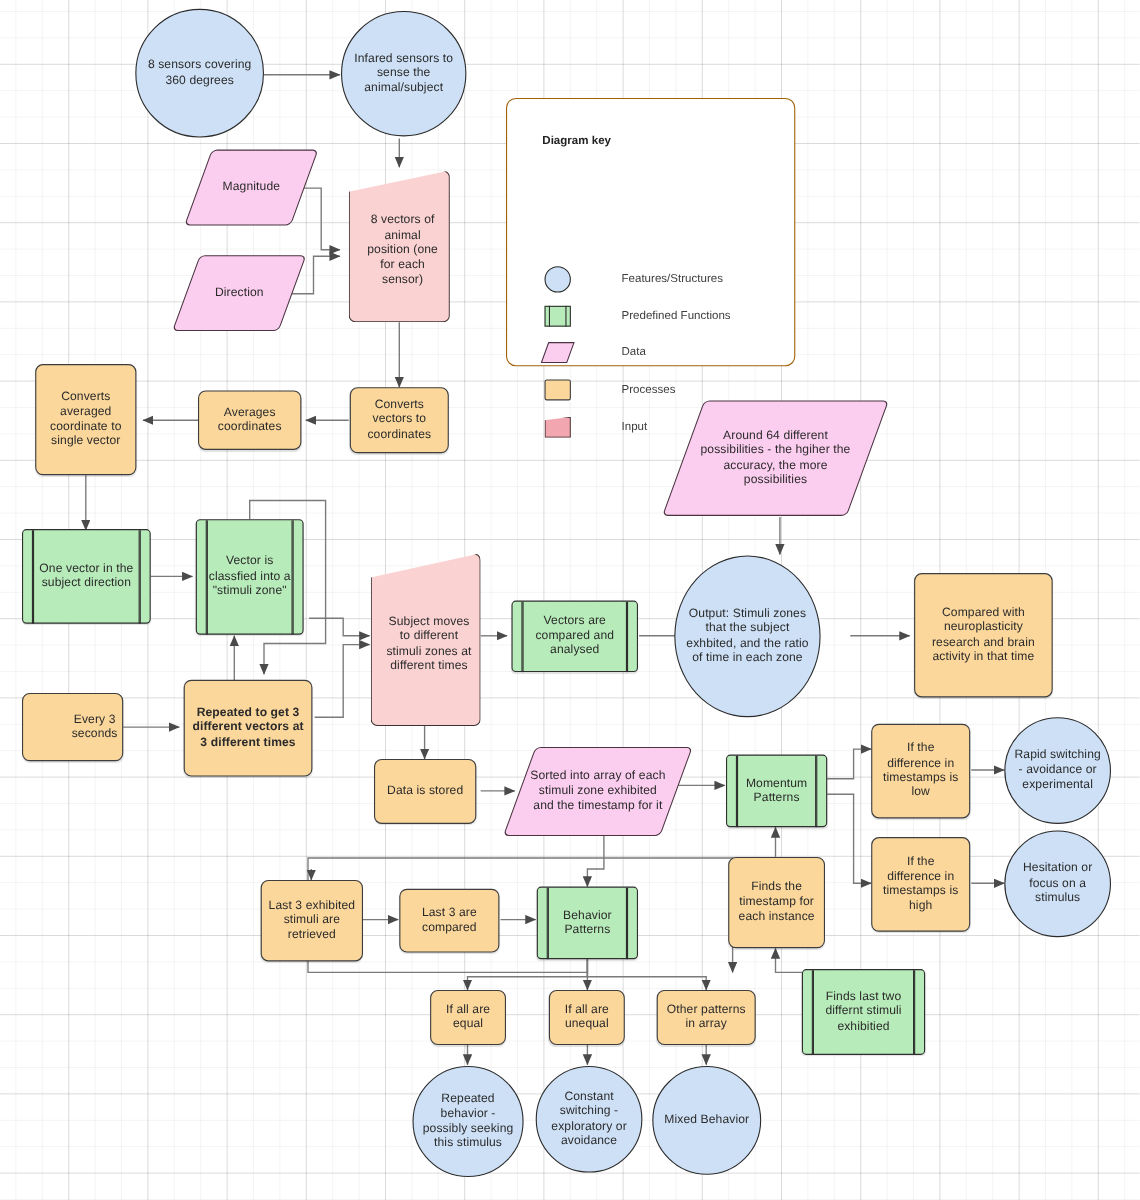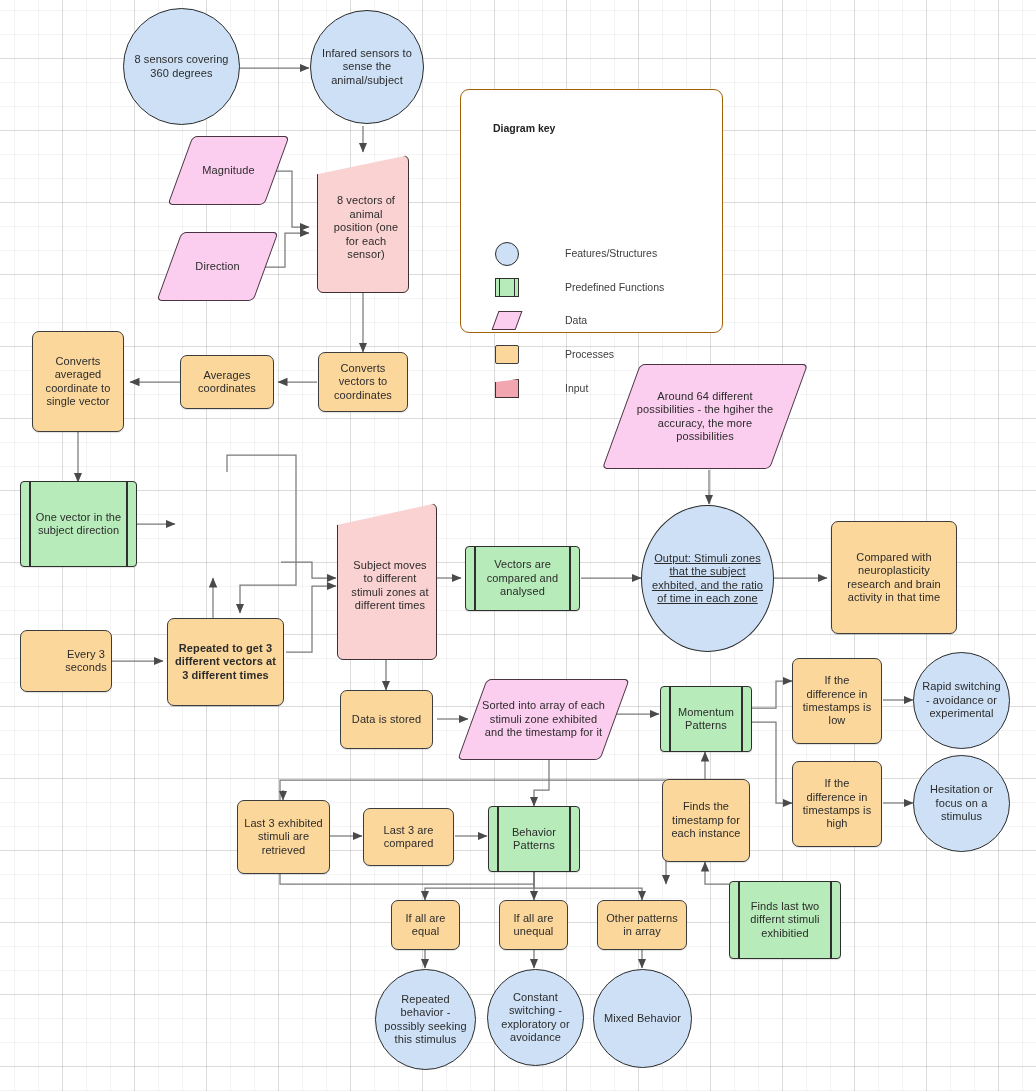--- a/index.html
+++ b/index.html
@@ -233,20 +233,23 @@
   </div>
 
   <div class="node process" style="left:32px;top:331px;width:92px;height:101px;font-size:11px;">
     <span class="lbl">Converts averaged coordinate to single vector</span>
   </div>
 
   <div class="node predef" style="left:20px;top:481px;width:117px;height:86px;font-size:11px;">
     <span class="lbl">One vector in the subject direction</span>
   </div>
 
+  <div class="node predef" style="left:178px;top:472px;width:98px;height:105px;font-size:11px;">
+    <span class="lbl">Vector is classfied into a "stimuli zone"</span>
+  </div>
 
   <div class="node process" style="left:20px;top:630px;width:92px;height:62px;font-size:11px;padding-left:40px;">
     <span class="lbl">Every 3 seconds</span>
   </div>
 
   <div class="node process" style="left:167px;top:618px;width:117px;height:88px;font-size:11px;font-weight:bold;">
     <span class="lbl">Repeated to get 3 different vectors at 3 different times</span>
   </div>
 
   <div class="node input" style="left:337px;top:503px;width:100px;height:157px;font-size:11px;">
@@ -256,21 +259,21 @@
 
   <div class="node predef" style="left:465px;top:546px;width:115px;height:65px;font-size:11px;">
     <span class="lbl">Vectors are compared and analysed</span>
   </div>
 
   <div class="node data" style="left:621px;top:364px;width:168px;height:105px;font-size:11px;">
     <span class="shape"></span>
     <span class="lbl">Around 64 different possibilities - the hgiher the accuracy, the more possibilities</span>
   </div>
 
-  <div class="node feature" style="left:641px;top:505px;width:133px;height:147px;font-size:11px;text-decoration:underline;">
+  <div class="node feature" style="left:613px;top:505px;width:133px;height:147px;font-size:11px;">
     <span class="lbl">Output: Stimuli zones that the subject exhbited, and the ratio of time in each zone</span>
   </div>
 
   <div class="node process" style="left:831px;top:521px;width:126px;height:113px;font-size:11px;">
     <span class="lbl">Compared with neuroplasticity research and brain activity in that time</span>
   </div>
 
   <div class="node process" style="left:340px;top:690px;width:93px;height:59px;font-size:11px;">
     <span class="lbl">Data is stored</span>
   </div>

